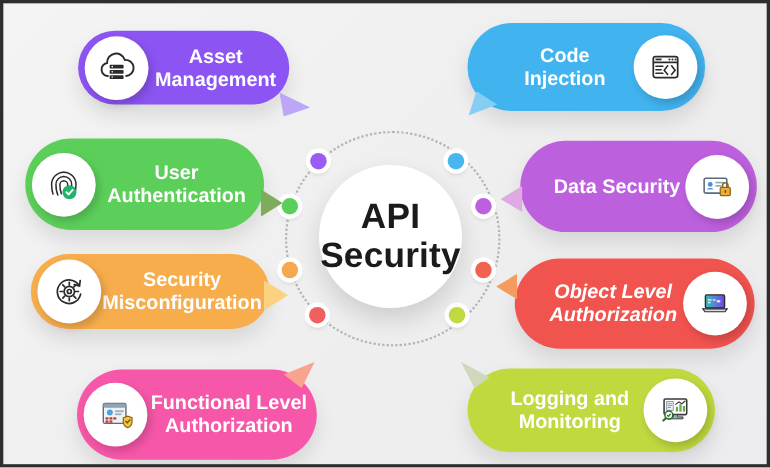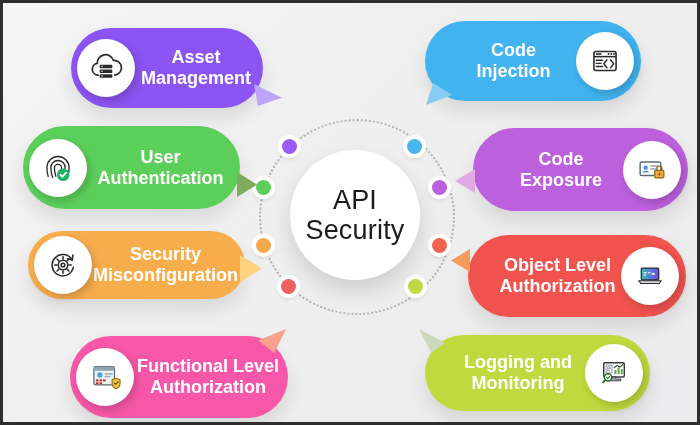--- a/index.html
+++ b/index.html
@@ -14,21 +14,21 @@
     position:absolute;left:256px;top:116px;width:192px;height:192px;
     border:2px dotted #b3b3b3;border-radius:50%;
   }
   .center-circle{
     position:absolute;left:287px;top:147px;width:130px;height:130px;border-radius:50%;
     background:#ffffff;box-shadow:0 10px 22px rgba(0,0,0,.14);
     display:flex;flex-direction:column;align-items:center;justify-content:center;
     text-align:center;z-index:3;
   }
   .center-circle .t{
-    font-size:27px;font-weight:normal;color:#1b1b1d;line-height:1.12;letter-spacing:.2px;
+    font-size:32px;font-weight:bold;color:#1b1b1d;line-height:1.12;letter-spacing:.2px;
   }
   .dot{
     position:absolute;width:15px;height:15px;border-radius:50%;
     background:var(--d,#999);
     box-shadow:0 0 0 4px #ffffff,0 3px 6px rgba(0,0,0,.28);z-index:2;
   }
   .dot.d1{left:279px;top:136px}
   .dot.d2{left:404px;top:136px}
   .dot.d3{left:253px;top:177px}
   .dot.d4{left:429px;top:177px}
@@ -51,33 +51,33 @@
   .icon-circle{
     position:absolute;width:58px;height:58px;border-radius:50%;background:#ffffff;
     top:50%;transform:translateY(-50%);
     box-shadow:3px 4px 8px rgba(0,0,0,.18);
     display:flex;align-items:center;justify-content:center;
   }
   .pill.icon-left  .icon-circle{left:6px;}
   .pill.icon-right .icon-circle{right:7px;}
   .tail{position:absolute;background:var(--t,#aaa);z-index:-1;}
   
-  #p-asset {left:68px;top:25px;width:192px;height:80px;}
+  #p-asset {left:68px;top:25px;width:192px;height:67px;}
   #p-asset .tail{left:183px;top:56px;width:28px;height:22px;clip-path:polygon(0 0,100% 62%,14% 100%);}
   #p-user {left:20px;top:123px;width:217px;height:83px;justify-content:center;}
   #p-user .tail{left:214px;top:46px;width:20px;height:25px;clip-path:polygon(0 0,100% 50%,0 100%);}
   #p-misconfig {left:25px;top:228px;width:217px;height:68px;}
   #p-misconfig .tail{left:212px;top:24px;width:22px;height:27px;clip-path:polygon(0 0,100% 50%,0 100%);}
   #p-functional {left:67px;top:333px;width:218px;height:82px;}
   #p-functional .tail{left:188px;top:-7px;width:28px;height:24px;clip-path:polygon(100% 0,0 48%,58% 100%);}
   #p-code {left:422px;top:18px;width:216px;height:80px;}
   #p-code .tail{left:1px;top:62px;width:26px;height:22px;clip-path:polygon(0 100%,28% 0,100% 55%);}
   #p-data {left:470px;top:125px;width:215px;height:83px;}
   #p-data .tail{left:-18px;top:41px;width:20px;height:24px;clip-path:polygon(100% 0,0 50%,100% 100%);}
-  #p-object {left:465px;top:232px;width:218px;height:82px;}
+  #p-object {left:465px;top:232px;width:218px;height:82px;font-style:italic;}
   #p-object .tail{left:-17px;top:14px;width:19px;height:23px;clip-path:polygon(100% 0,0 50%,100% 100%);}
   #p-logging {left:422px;top:332px;width:225px;height:76px;}
   #p-logging .tail{left:-6px;top:-6px;width:26px;height:24px;clip-path:polygon(0 0,100% 58%,48% 100%);}
   svg{display:block}
 </style>
 </head>
 <body>
 
 <div id="stage">
 
@@ -202,21 +202,21 @@
         <rect x="9" y="14" width="26" height="17" rx="2" fill="#ffffff" stroke="#5a6b7a" stroke-width="1.8"></rect>
         <circle cx="16" cy="21" r="2.8" fill="#4a90d9"></circle>
         <path d="M11.8 27 c1.6 -2.6 6.8 -2.6 8.4 0 z" fill="#4a90d9"></path>
         <rect x="22" y="18" width="9.5" height="1.8" fill="#8fa3b0"></rect>
         <rect x="22" y="21.8" width="7" height="1.8" fill="#8fa3b0"></rect>
         <rect x="27.5" y="24.5" width="11.5" height="9.5" rx="1.5" fill="#f0a93c" stroke="#8a6a10" stroke-width="1.5"></rect>
         <path d="M30.2 24.5 v-2.3 a3.1 3.1 0 0 1 6.2 0 v2.3" fill="none" stroke="#8a6a10" stroke-width="1.8"></path>
         <rect x="32.5" y="27.5" width="1.8" height="3.4" rx=".8" fill="#6b4f0a"></rect>
       </svg>
     </div>
-    <div class="label">Code Exposure</div>
+    <div class="label">Data Security</div>
   </div>
 
   <div class="pill icon-right" id="p-object" style="--c: #f1534e; --t: #f59b5e;">
     <div class="tail"></div>
     <div class="icon-circle">
       <svg width="38" height="38" viewBox="0 0 48 48">
         <defs>
           <linearGradient id="scr" x1="0" y1="0" x2="1" y2="0">
             <stop offset="0" stop-color="#35c2b9"></stop>
               <stop offset="1" stop-color="#7a3ff2"></stop>

